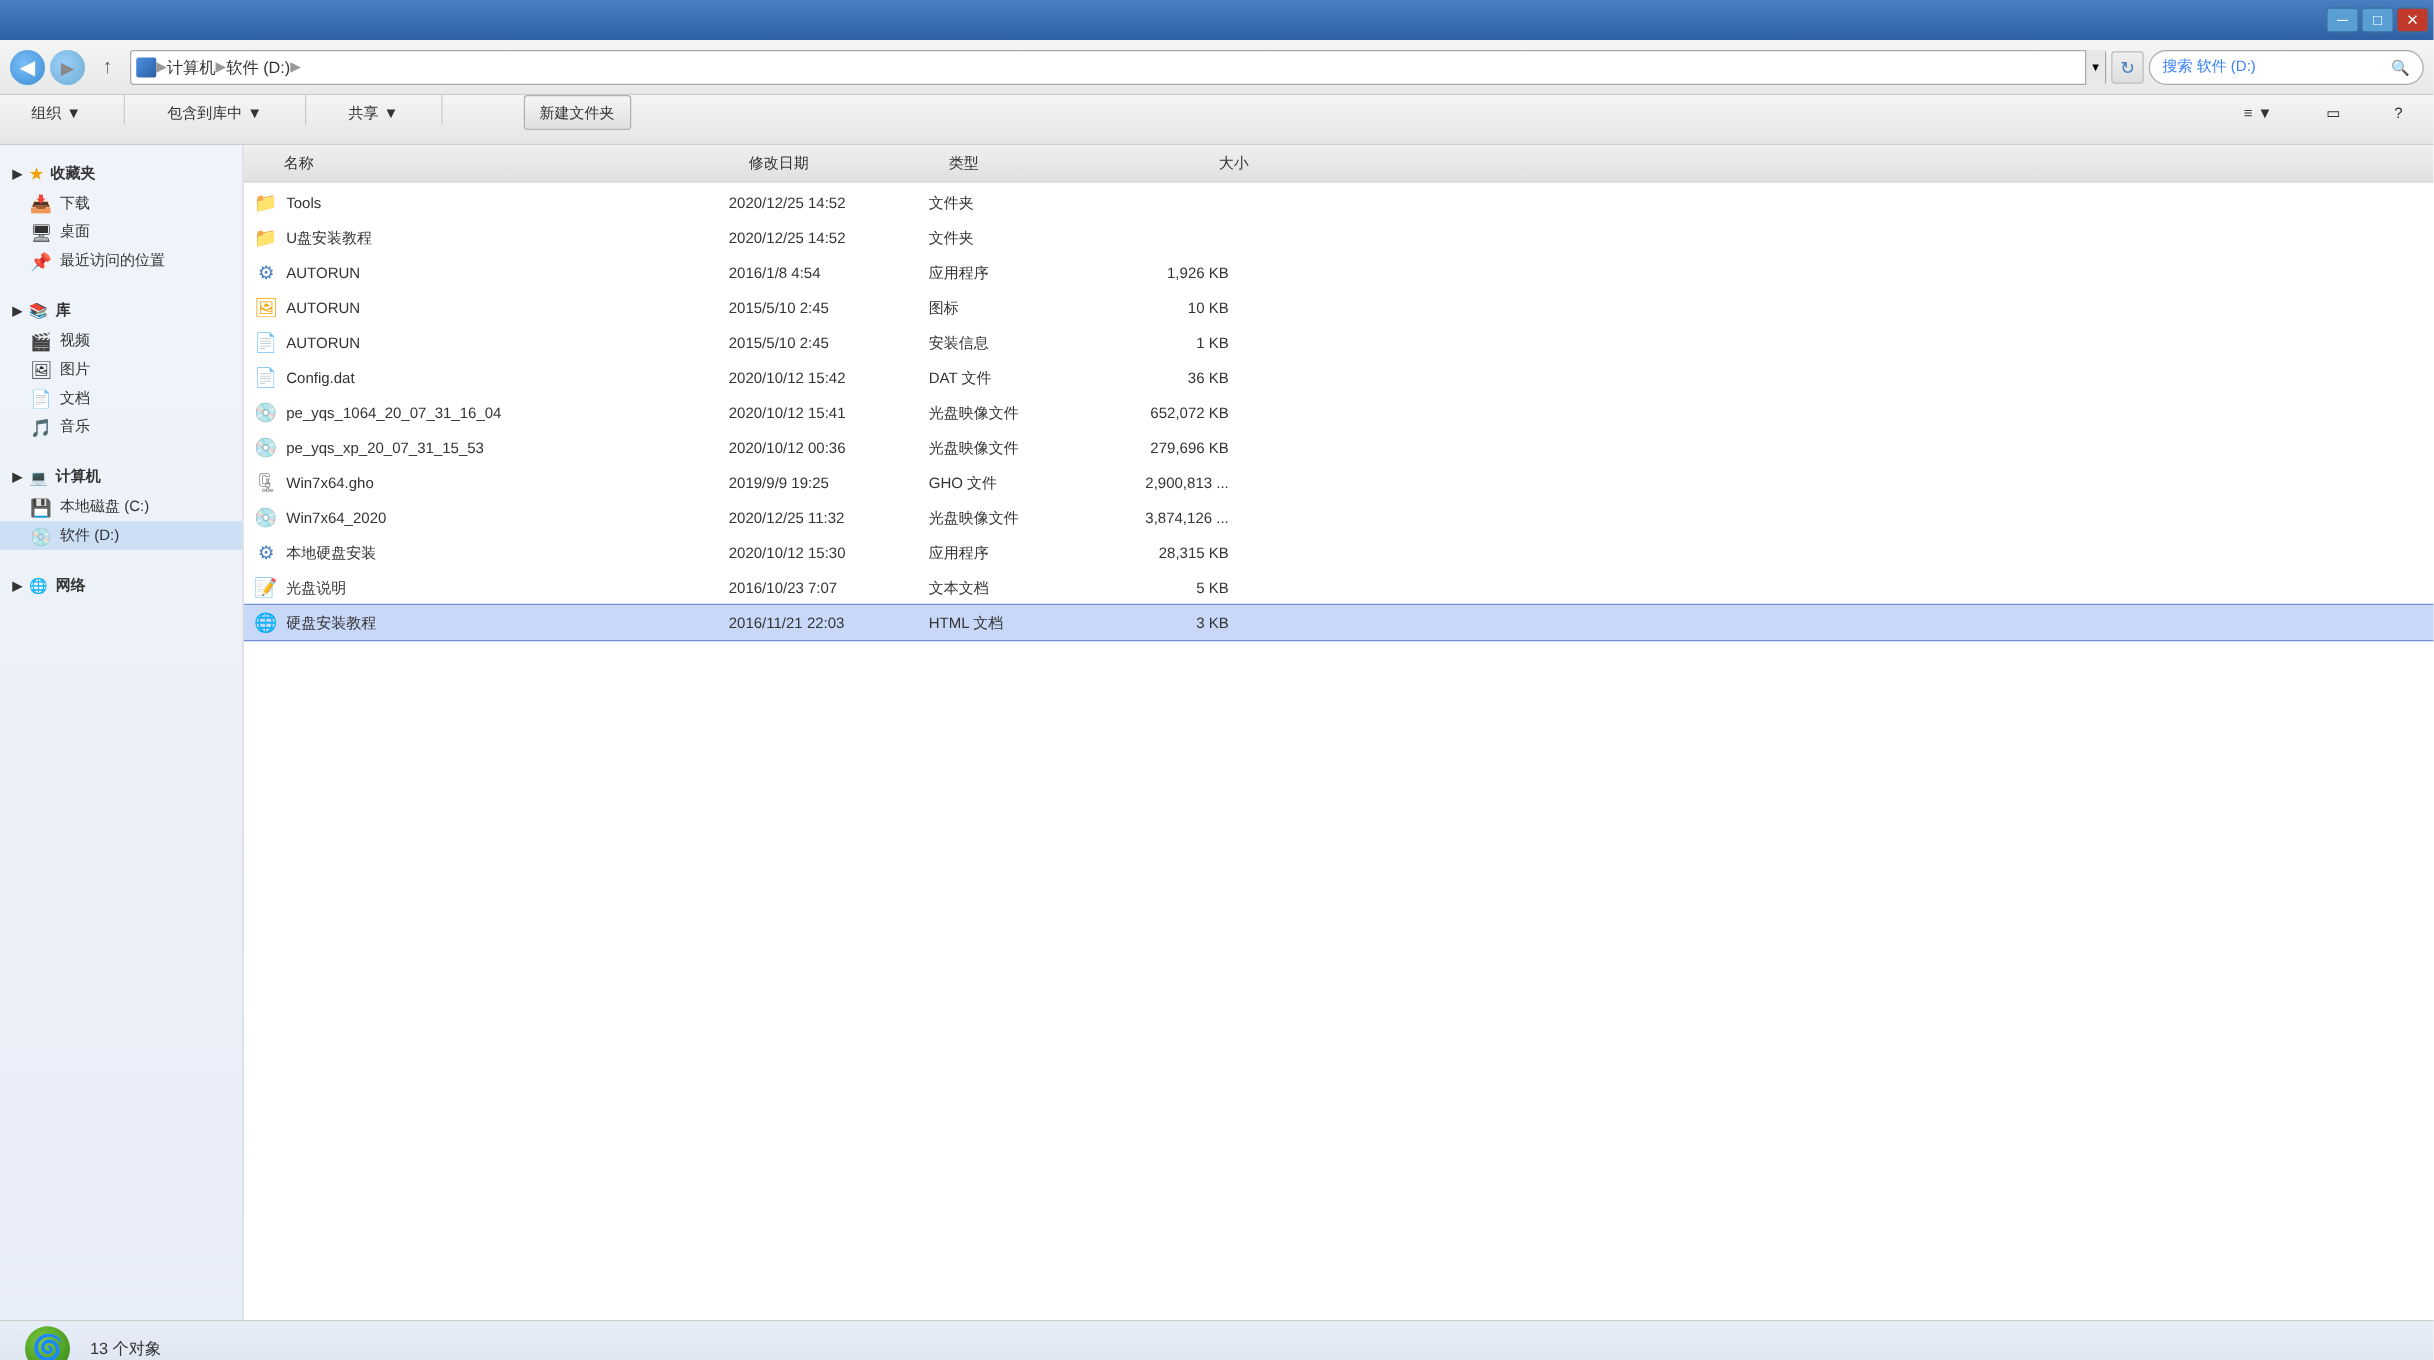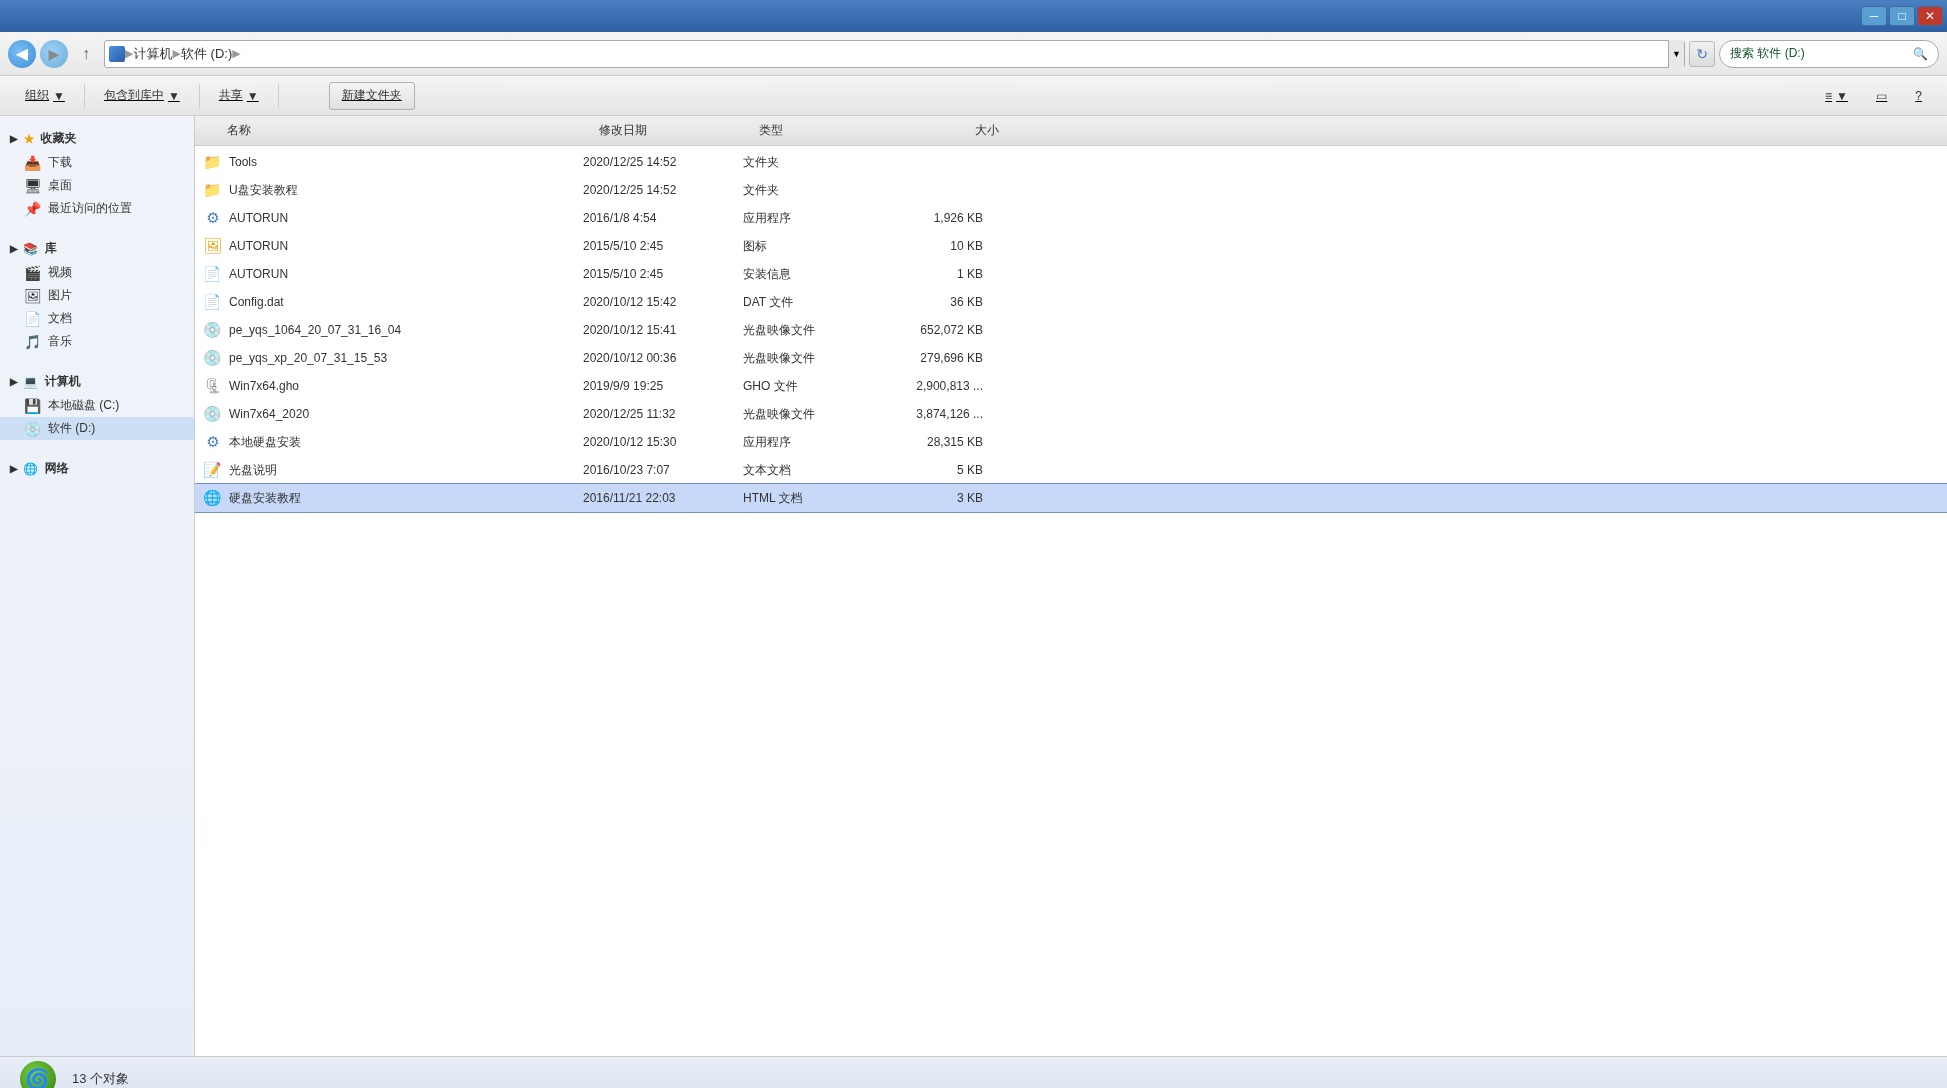--- a/index.html
+++ b/index.html
@@ -119,25 +119,24 @@
       gap: 6px;
       font-size: 12px;
       color: #aaa;
     }
 
     
     .toolbar {
       background: linear-gradient(to bottom, #f5f5f5, #e5e5e5);
       height: 40px;
       display: flex;
-      align-items: center;
+      align-items: flex-start;
       padding: 0 12px;
       border-bottom: 1px solid #ccc;
-      gap: 2px;
-      text-decoration: underline;
+      gap: 17px;
     }
     .toolbar-btn {
       height: 28px;
       padding: 0 12px;
       background: transparent;
       border: 1px solid transparent;
       border-radius: 3px;
       cursor: pointer;
       font-size: 12px;
       color: #333;
@@ -318,21 +317,21 @@
     <span class="breadcrumb-sep"> ▶ </span>
     <span class="breadcrumb-item">软件 (D:)</span>
     <span class="breadcrumb-sep"> ▶ </span>
     <div style="flex:1;"></div>
     <div class="breadcrumb-dropdown">▼</div>
   </div>
 
   <div class="refresh-btn">↻</div>
 
   <div class="search-bar">
-    <span style="color:#14532d; font-size:12px;">搜索 软件 (D:)</span>
+    <span style="color:#3b82f6; font-size:12px;">搜索 软件 (D:)</span>
     <span style="margin-left:auto; color:#888;">🔍</span>
   </div>
 </div>
 
 <div class="toolbar">
   <button class="toolbar-btn">
     <span>组织</span>
     <span>▼</span>
   </button>
   <div class="toolbar-sep"></div>

